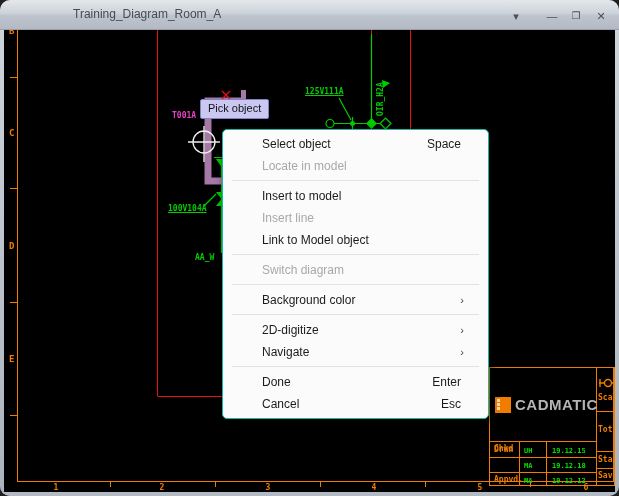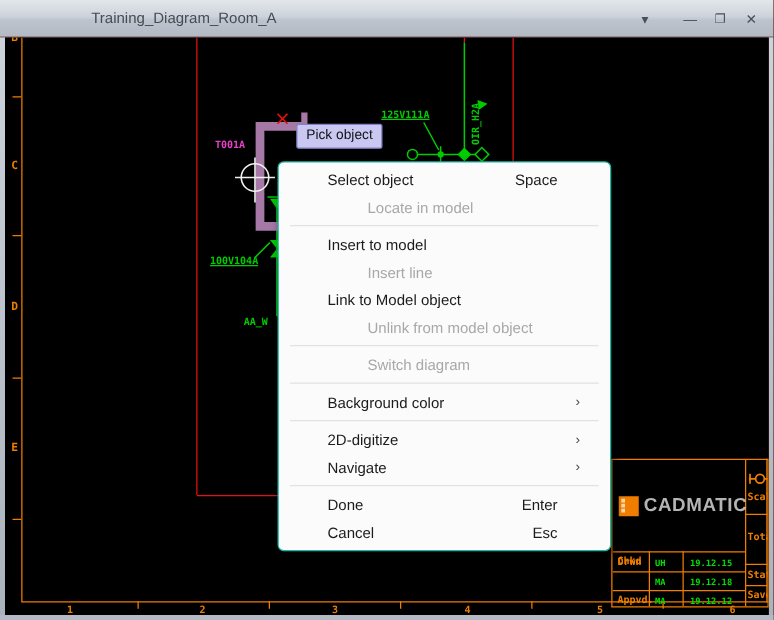--- a/index.html
+++ b/index.html
@@ -1,20 +1,20 @@
 <!DOCTYPE html>
 <html style="--canvas-bg: #000000; --frame-orange: #f07d00; --cad-green: #00cd00; --table-green: #00e000; --cad-red: #e81010; --tag-magenta: #e840c8; --vessel-plum: #a678a6; --crosshair-white: #f0f0f0; --menu-bg: #fbfbfb; --menu-text: #1b1b1b; --menu-disabled: #a8a8a8; --tooltip-bg: #cac8f0; --tooltip-border: #8280c8; --titlebar-text: #474c54; --logo-gray: #b4b4b4;"><head>
 <meta charset="utf-8">
 <style>
   html,body{margin:0;padding:0;background:#202020;}
   *{box-sizing:border-box;}
   .window{
     position:relative;width:619px;height:496px;
     font-family:"Liberation Sans",sans-serif;
-    background:#7f1d1d;overflow:hidden;
+    background:#737373;overflow:hidden;border-radius:10px;
   }
   
   .titlebar{
     position:absolute;left:0;top:0;width:619px;height:30px;
     background:linear-gradient(to bottom,#e3e7eb 0%,#cdd3da 45%,#bdc4cd 55%,#b3bac4 100%);
     border-bottom:1px solid #98a0ab;
   }
   .titlebar .title{
     position:absolute;left:73px;top:7px;font-size:12px;color:var(--titlebar-text,#474c54);
   }
@@ -61,36 +61,36 @@
   }
   .ruler-number{
     position:absolute;font-family:"DejaVu Sans Mono",monospace;font-weight:bold;
     font-size:8px;color:var(--frame-orange,#f07d00);width:12px;text-align:center;
   }
   
   .tooltip{
     position:absolute;left:196px;top:69px;height:20px;
     background:var(--tooltip-bg,#cac8f0);border:1px solid var(--tooltip-border,#8280c8);
     border-radius:2px;font-size:11px;color:#101018;padding:2px 7px 0 7px;
-    white-space:nowrap;z-index:5;margin-left:37px;
+    white-space:nowrap;z-index:5;
   }
   
   .ctxmenu{
     position:absolute;left:218px;top:99px;width:267px;
     background:var(--menu-bg,#fbfbfb);border:1px solid #14b8a6;border-radius:5px;
     box-shadow:2px 3px 8px rgba(0,0,0,0.5);
     padding:3px 0;z-index:10;font-size:12px;color:var(--menu-text,#1b1b1b);
   }
   .mi{
     position:relative;height:22px;line-height:22px;
     padding-left:39px;padding-right:27px;white-space:nowrap;
   }
-  .mi .sc{position:absolute;right:42px;top:0;}
+  .mi .sc{position:absolute;right:27px;top:0;}
   .mi .arrow{position:absolute;right:24px;top:0;font-size:11px;color:#444;}
-  .mi.disabled{color:var(--menu-disabled,#a8a8a8);margin-left:32px;}
+  .mi.disabled{color:var(--menu-disabled,#a8a8a8);}
   .msep{height:1px;background:#e2e2e2;margin:3px 9px 4px 9px;}
   
   .tblock{
     position:absolute;left:485px;top:337px;width:126px;height:119px;
     border:1px solid var(--frame-orange,#f07d00);overflow:hidden;z-index:2;
   }
   .tb-line{position:absolute;background:var(--frame-orange,#f07d00);}
   .tb-logo-square{
     position:absolute;left:5px;top:29px;width:16px;height:16px;
     background:var(--frame-orange,#f07d00);
@@ -244,23 +244,20 @@
       <div class="msep"></div>
       <div class="mi">
         <span>Insert to model</span>
       </div>
       <div class="mi disabled">
         <span>Insert line</span>
       </div>
       <div class="mi">
         <span>Link to Model object</span>
       </div>
-      <div class="mi disabled">
-        <span>Unlink from model object</span>
-      </div>
       <div class="msep"></div>
       <div class="mi disabled">
         <span>Switch diagram</span>
       </div>
       <div class="msep"></div>
       <div class="mi">
         <span>Background color</span>
         <span class="arrow">›</span>
       </div>
       <div class="msep"></div>

